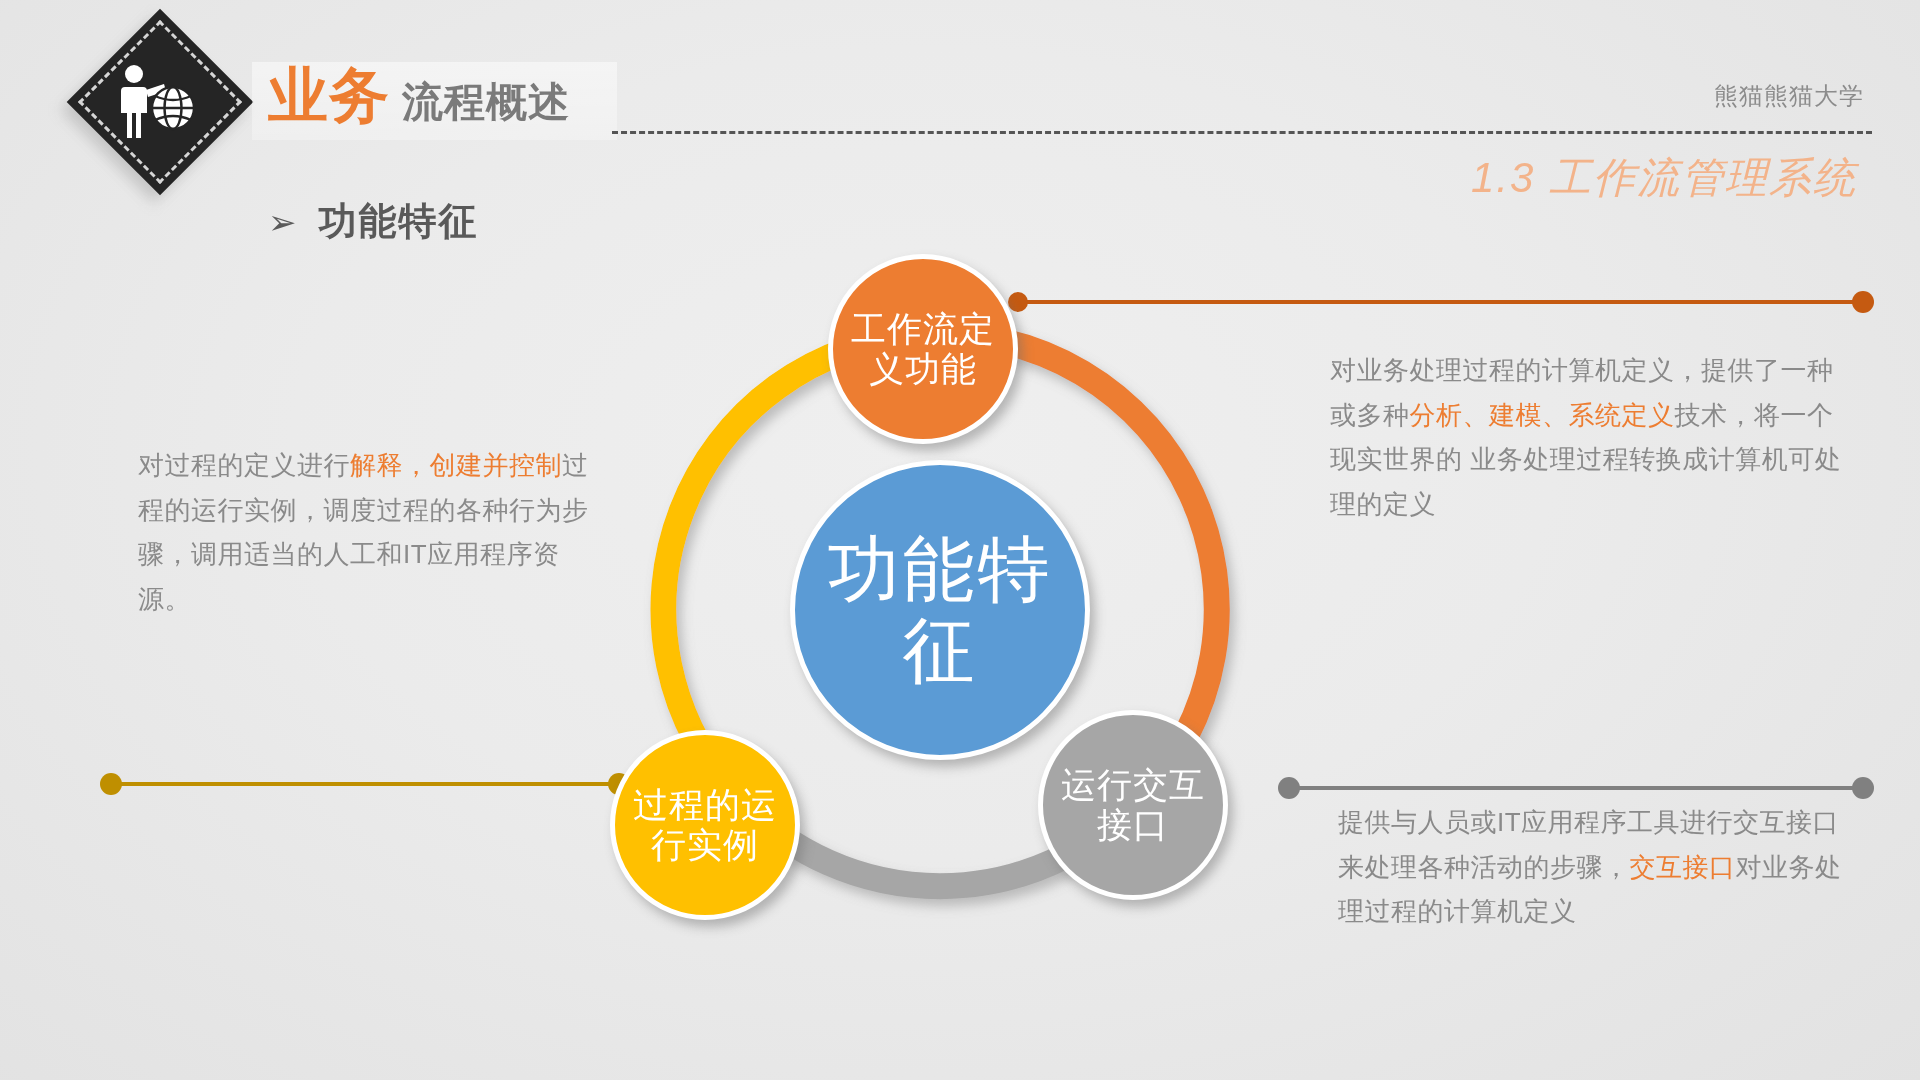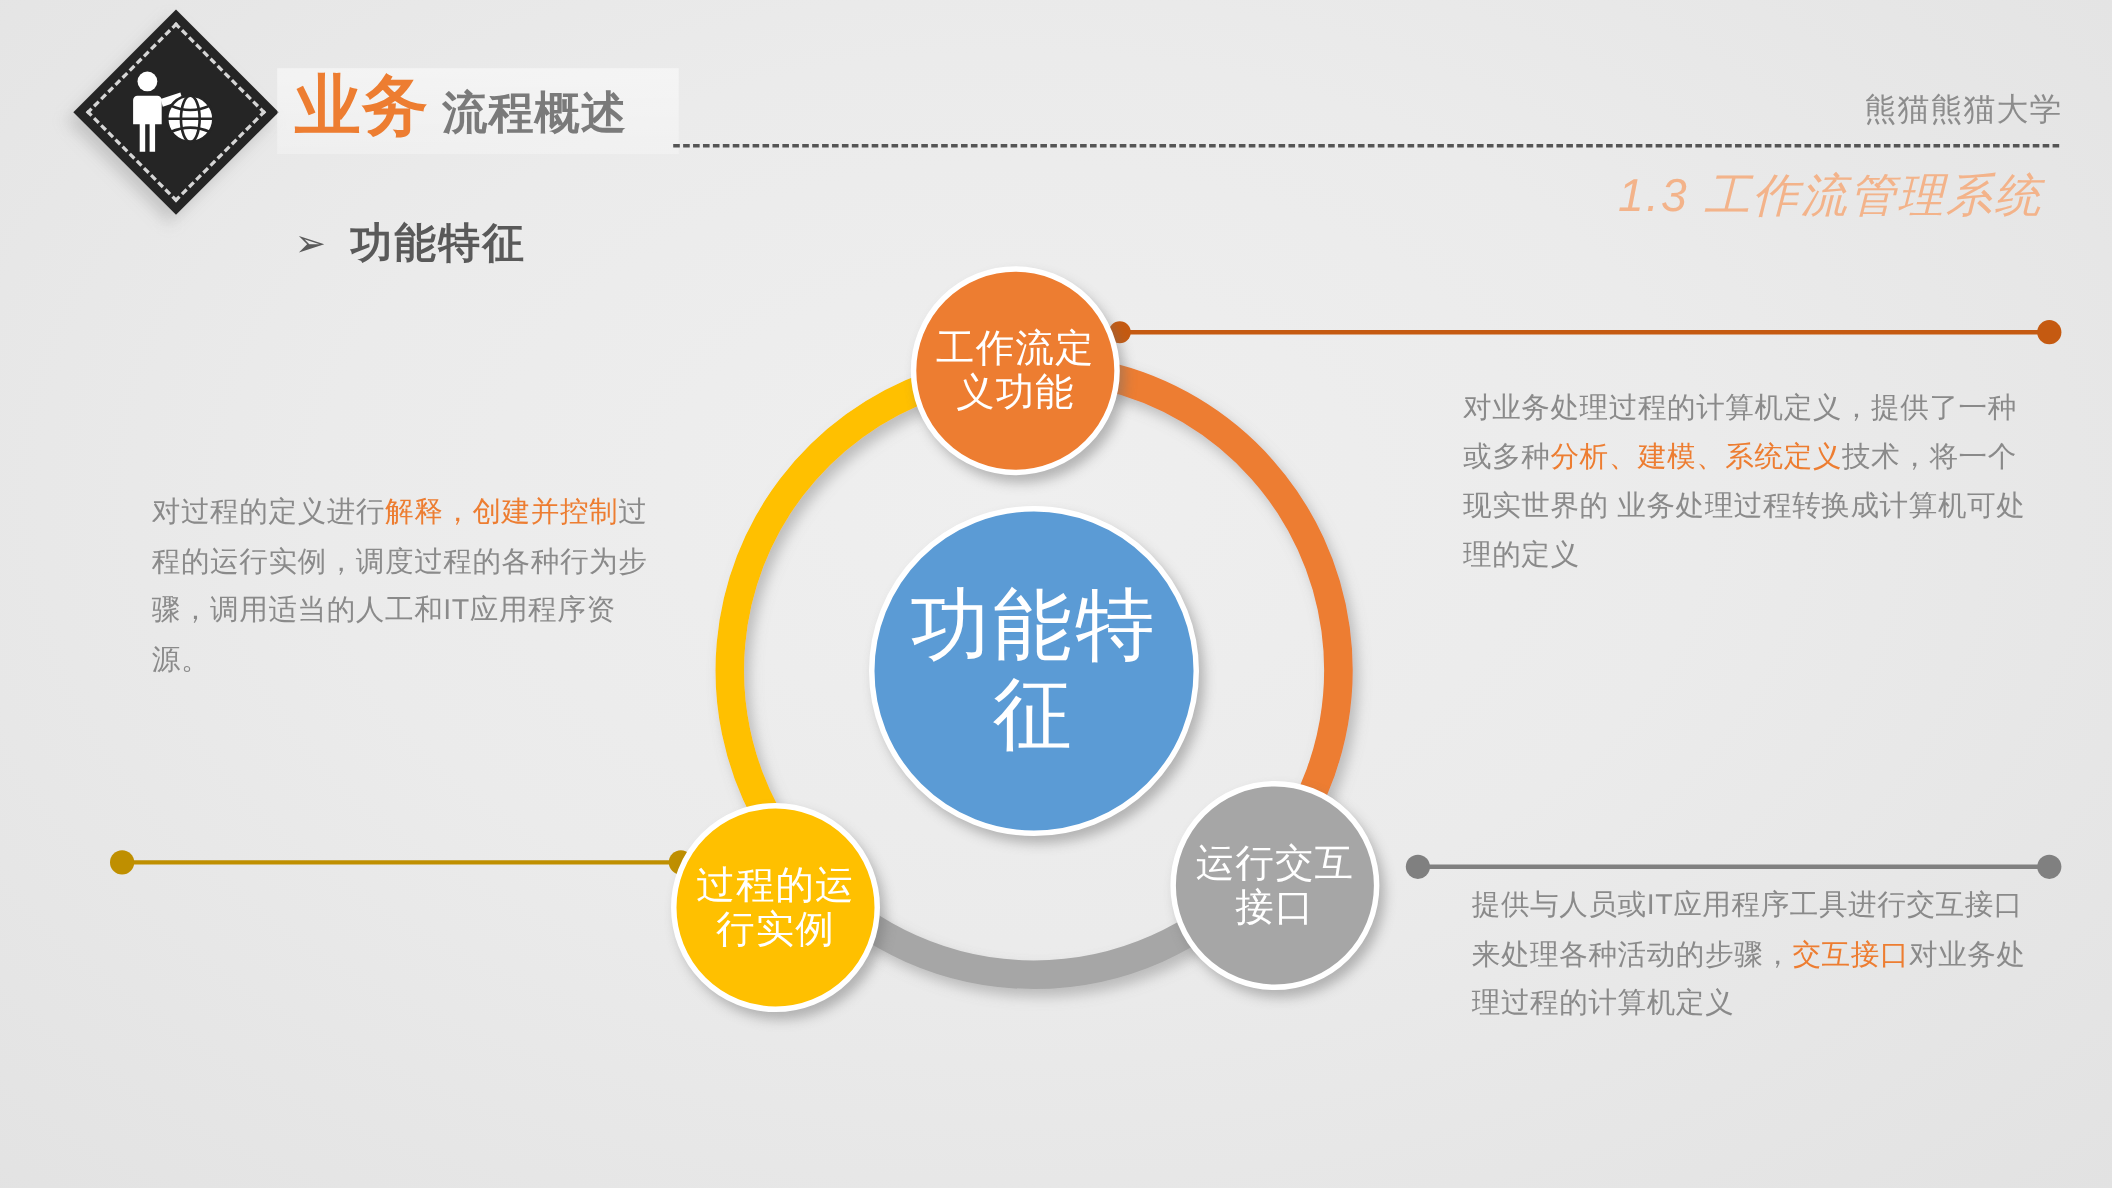--- a/index.html
+++ b/index.html
@@ -95,23 +95,23 @@
   .header-rule {
     position: absolute;
     left: 612px;
     top: 131px;
     width: 1260px;
     border-top: 3px dashed #555555;
   }
 
   .org-name {
     position: absolute;
-    right: 45px;
+    right: 56px;
     top: 80px;
-    font-size: 29px;
+    font-size: 24px;
     color: #8c8c8c;
     letter-spacing: 1px;
     white-space: nowrap;
   }
   .section-num {
     position: absolute;
     right: 63px;
     top: 150px;
     font-size: 42px;
     font-style: italic;
@@ -197,31 +197,31 @@
     left: 230px; top: 230px;
     width: 300px; height: 300px;
     background: #5B9BD5;
   }
   #node-center .node-label {
     font-size: 72px;
     line-height: 1.12;
     letter-spacing: 3px;
   }
   #node-top {
-    left: 268px; top: 12px;
+    left: 268px; top: 24px;
     width: 190px; height: 190px;
     background: #ED7D31;
   }
   #node-left {
     left: 50px; top: 500px;
     width: 190px; height: 190px;
     background: #FFC000;
   }
   #node-right {
-    left: 504px; top: 480px;
+    left: 478px; top: 480px;
     width: 190px; height: 190px;
     background: #A6A6A6;
     justify-content: center;
   }
 </style>
 </head>
 <body>
 
 <div id="slide">
 

